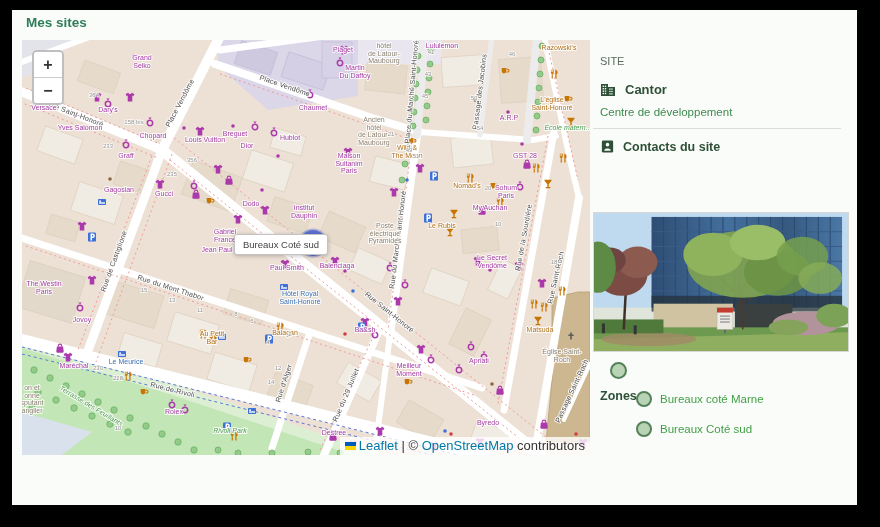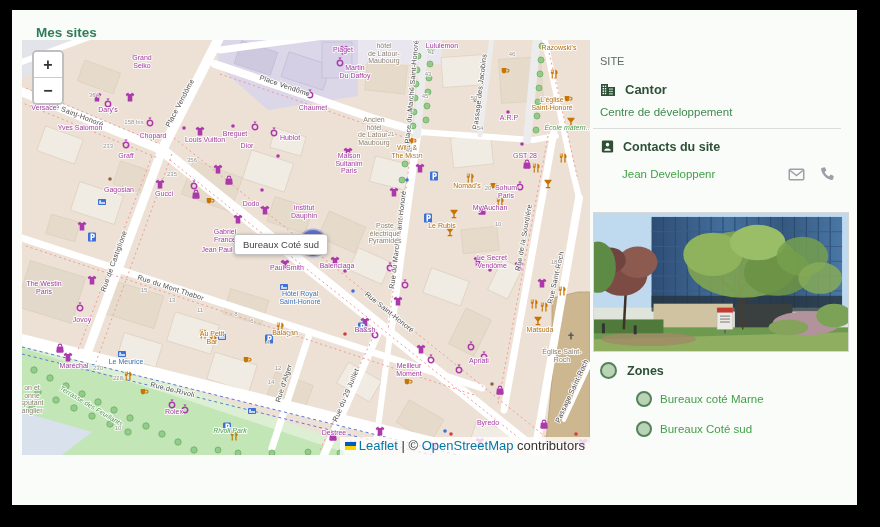--- a/index.html
+++ b/index.html
@@ -1,19 +1,19 @@
 <!DOCTYPE html>
 <html style="--accent: #43a047;"><head>
 <meta charset="utf-8">
 <style>
   html,body{margin:0;padding:0;background:#000;}
   body{width:880px;height:527px;position:relative;overflow:hidden;
        font-family:"Liberation Sans",sans-serif;}
   .page{position:absolute;left:12px;top:10px;width:845px;height:495px;background:#fafcfa;}
-  .title{position:absolute;left:14px;top:5px;font-size:13.5px;font-weight:bold;color:#2e7d58;margin:10px;}
+  .title{position:absolute;left:14px;top:5px;font-size:13.5px;font-weight:bold;color:#2e7d58;margin:0;}
 
   
   .map{position:absolute;left:10px;top:30px;width:568px;height:415px;overflow:hidden;background:#ede1d5;}
   .map svg{display:block;}
   svg text{font-family:"Liberation Sans",sans-serif;paint-order:stroke;stroke:rgba(255,255,255,.85);
            stroke-width:2px;stroke-linejoin:round;}
   .t-street{font-size:7.2px;fill:#4e4e4e;letter-spacing:.2px;}
   .t-pu{font-size:7px;fill:#a23ba2;}
   .t-or{font-size:7px;fill:#b06e14;}
   .t-bl{font-size:7px;fill:#3a6fb5;}
@@ -54,21 +54,21 @@
   .divider{position:absolute;top:88px;left:0;right:8px;border-top:1px solid #dcdcdc;}
   .contacts-h{position:absolute;top:99px;left:7px;display:flex;align-items:center;gap:8px;}
   .contacts-h .name,.zones-h .name{font-size:12.5px;font-weight:bold;color:#2d5036;}
   .contact-list{position:absolute;top:122px;left:0;right:0;}
   .contact-row{position:relative;height:26px;}
   .contact-row .star{position:absolute;left:6px;top:5px;color:var(--accent,#43a047);}
   .contact-row .cname{position:absolute;left:29px;top:6px;font-size:11.5px;color:var(--accent,#43a047);cursor:pointer;}
   .contact-row .mail{position:absolute;right:44px;top:4px;color:#9aa0a6;cursor:pointer;}
   .contact-row .phone{position:absolute;right:14px;top:4px;color:#9aa0a6;cursor:pointer;}
   .photo{position:absolute;top:172px;left:0;width:254px;height:138px;border:1px solid #d7d7d7;overflow:hidden;background:#bfd9ef;}
-  .zones-h{position:absolute;top:322px;left:7px;display:flex;align-items:center;gap:10px;}
+  .zones-h{position:absolute;top:322px;left:7px;display:flex;align-items:center;gap:10px;flex-direction:column;}
   .zcirc{width:12px;height:12px;border-radius:50%;background:#b9d4b4;border:2px solid #54815a;display:inline-block;}
   .zone-list{position:absolute;top:344px;left:16px;right:0;}
   .zone-row{position:relative;height:30px;}
   .zone-row .zcirc{position:absolute;left:27px;top:7px;}
   .zone-row .zname{position:absolute;left:51px;top:9px;font-size:11.5px;color:var(--accent,#43a047);cursor:pointer;}
   .icn{display:inline-block;}
 </style>
 </head>
 <body>
 
@@ -762,31 +762,20 @@
         <rect x="2" y="1.5" width="12" height="13" rx="1.5" fill="#2d5036"></rect>
         <circle cx="8" cy="6" r="1.9" fill="#fafcfa"></circle>
         <path d="M4.7,11.8 c0,-2.2 6.6,-2.2 6.6,0 v0.6 H4.7 Z" fill="#fafcfa"></path>
       </svg>
       <span class="name">Contacts du site</span>
     </div>
 
     <div class="contact-list">
 
 
-        <div class="contact-row">
-
-          <span class="cname">Jean Developpenr</span>
-          <svg class="mail" width="17" height="17" viewBox="0 0 16 16">
-            <rect x="1.2" y="3" width="13.6" height="10" rx="1" fill="none" stroke="currentColor" stroke-width="1.4"></rect>
-            <path d="M2,4.2 L8,9 L14,4.2" fill="none" stroke="currentColor" stroke-width="1.4"></path>
-          </svg>
-          <svg class="phone" width="16" height="16" viewBox="0 0 16 16">
-            <path fill="currentColor" d="M3.2,1.8 L6,1.2 L7.4,4.4 L5.6,5.9 C6.4,7.8 8.2,9.6 10.1,10.4 L11.6,8.6 L14.8,10 L14.2,12.8 C14.1,13.5 13.5,14 12.8,13.9 C7.4,13.2 2.8,8.6 2.1,3.2 C2,2.5 2.5,1.9 3.2,1.8 Z"></path>
-          </svg>
-        </div>
       </div>
 
     <div class="photo">
       <svg width="254" height="138" viewBox="0 0 256 140" preserveAspectRatio="none">
         <defs>
           <linearGradient id="gls" x1="0" y1="0" x2="1" y2="0">
             <stop offset="0" stop-color="#2e4d74"></stop>
               <stop offset="0.4" stop-color="#44709e"></stop>
             <stop offset="0.7" stop-color="#35597f"></stop>
               <stop offset="1" stop-color="#4a77a6"></stop>

